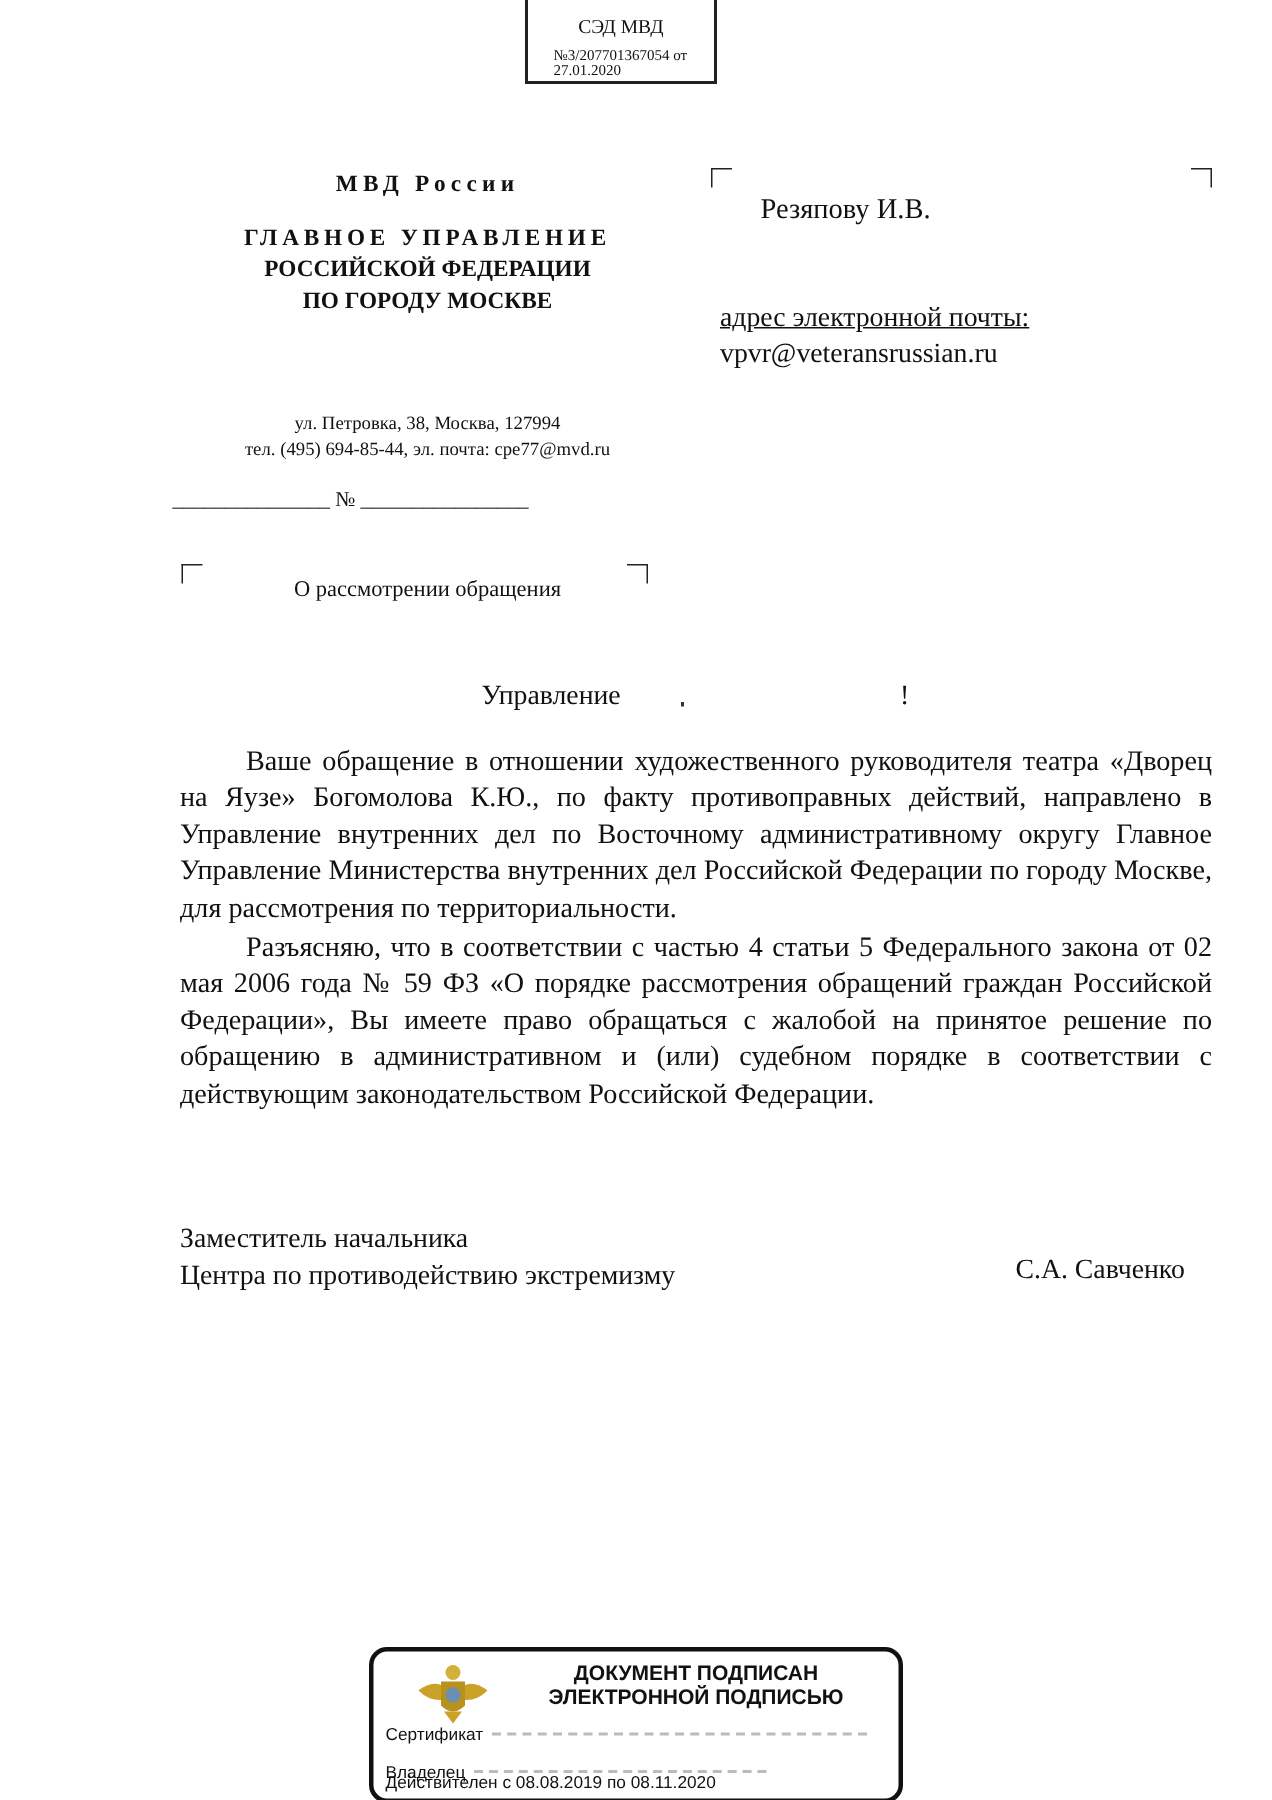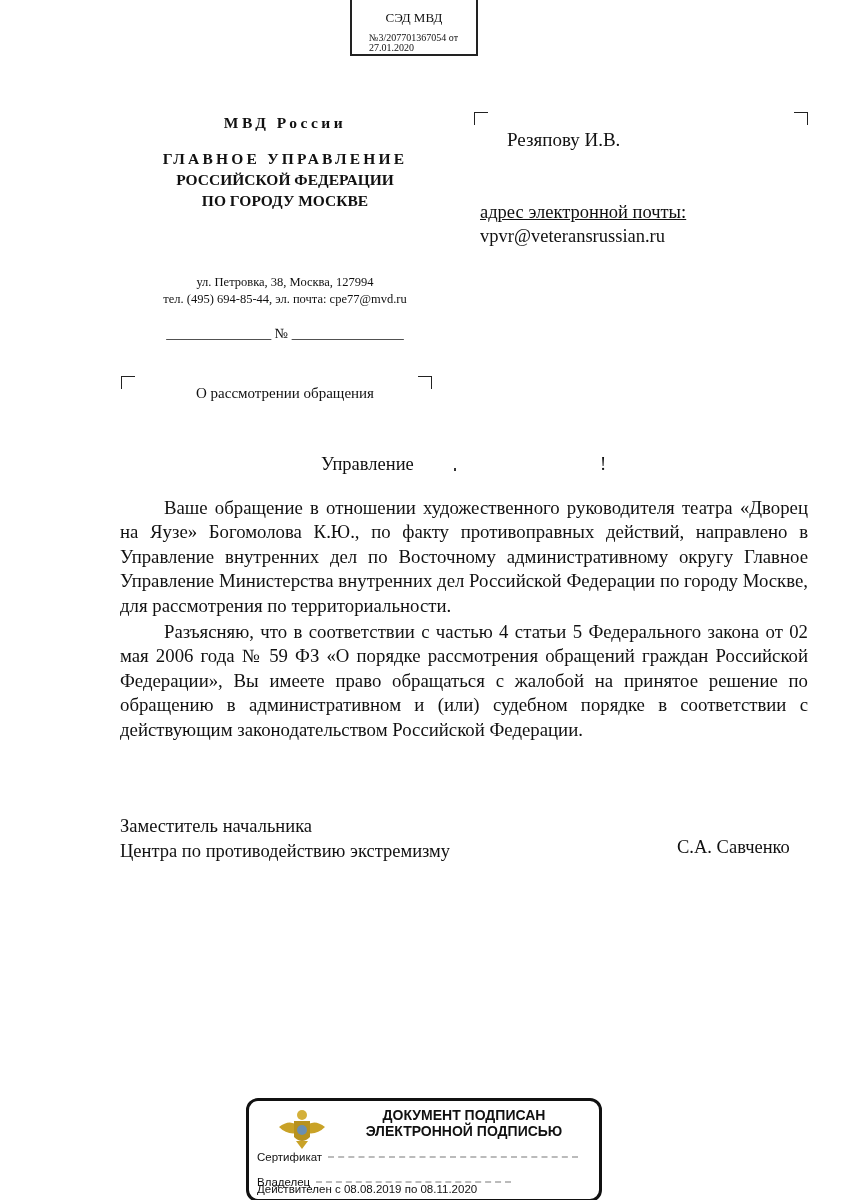--- a/index.html
+++ b/index.html
@@ -10,21 +10,21 @@
   .reg-stamp { left: 350px; top: 0px; width: 128px; height: 56px; border: 2px solid #222; border-top: none; box-sizing: border-box; }
   .reg-title { position: absolute; left: 0; right: 0; top: 10px; text-align: center; font-size: 13px; }
   .reg-num { position: absolute; left: 17px; top: 33px; font-size: 10px; line-height: 10px; }
 
   
   .org { left: 115px; width: 340px; text-align: center; font-weight: bold; font-size: 15.5px; }
   .org1 { top: 114px; letter-spacing: 3.5px; }
   .org-lines { top: 148px; line-height: 21px; }
   .org-lines .spaced { letter-spacing: 3.2px; }
   .addr { left: 115px; width: 340px; top: 274px; text-align: center; font-size: 12.5px; line-height: 17px; }
-  .regline { left: 115px; width: 340px; top: 326px; text-align: center; font-size: 14px; }
+  .regline { left: 115px; width: 340px; top: 326px; text-align: left; font-size: 14px; }
   .subject { left: 115px; width: 340px; top: 385px; text-align: center; font-size: 15px; }
 
   .corner { position: absolute; width: 13px; height: 12px; border-color: #222; border-style: solid; border-width: 0; }
   .c-tl { border-top-width: 1.5px; border-left-width: 1.5px; }
   .c-tr { border-top-width: 1.5px; border-right-width: 1.5px; }
 
   
   .recipient { left: 483px; top: 129px; font-size: 19px; margin-left: 24px; }
   .email-label { left: 480px; top: 202px; font-size: 18.5px; text-decoration: underline; }
   .email-value { left: 480px; top: 226px; font-size: 18.5px; }

